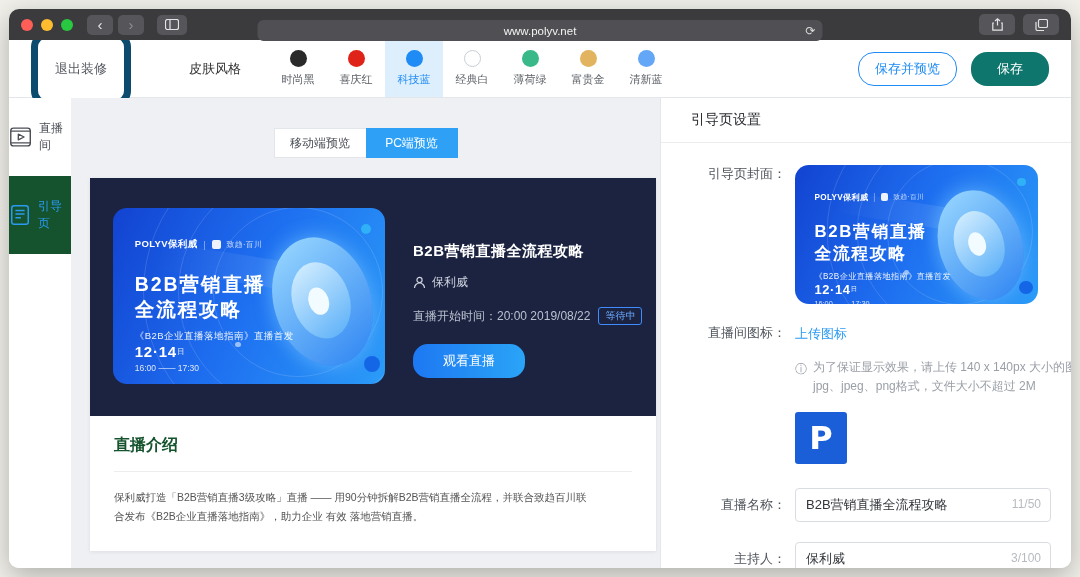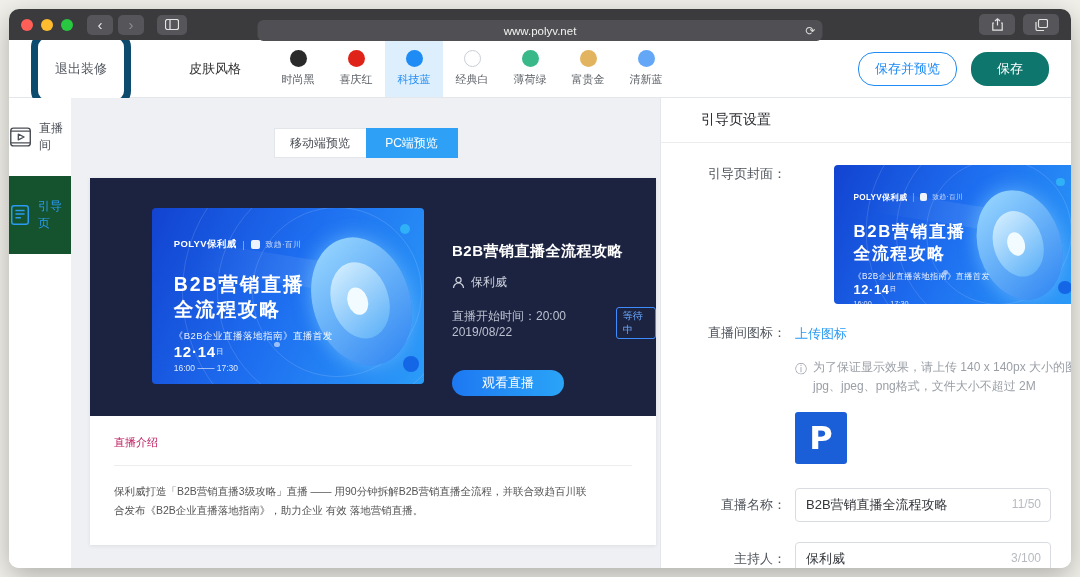--- a/index.html
+++ b/index.html
@@ -51,22 +51,22 @@
   .main { flex:1; overflow:hidden; }
   .tabs { display:flex; justify-content:center; margin-top:30px; }
   .tab { width:92px; height:30px; font-size:12px; display:flex; align-items:center; justify-content:center; cursor:pointer; }
   .tab.plain { background:#fff; color:#4a4e55; border:1px solid #e2e5e9; border-right:none; }
   .tab.active { background:#2ea1f6; color:#fff; border:1px solid #2ea1f6; }
 
   .page-card { width:566px; margin:20px 0 0 19px; box-shadow:0 1px 4px rgba(0,0,0,.08); }
   .hero { height:238px; background:#1c2340; display:flex; padding:30px 0 0 23px; }
 
   
-  .banner { position:relative; overflow:hidden; border-radius:4px; color:#fff; flex:none;
-            background:linear-gradient(115deg,#1243d0 0%,#1e6ef0 48%,#2b9cf8 100%);margin-left:39px; }
+  .banner { position:relative; overflow:hidden; border-radius:14px; color:#fff; flex:none;
+            background:linear-gradient(115deg,#1243d0 0%,#1e6ef0 48%,#2b9cf8 100%); }
   .banner-big { width:272px; height:176px; font-size:10px; }
   .banner-thumb { width:243px; height:139px; font-size:8.6px; }
   .ring { position:absolute; border:1px solid rgba(255,255,255,.14); border-radius:50%; left:68%; top:48%; transform:translate(-50%,-50%); }
   .r1{width:17em;height:17em}.r2{width:24em;height:24em}.r3{width:31em;height:31em}
   .beam { position:absolute; left:16%; top:26%; width:58%; height:16%;
           background:linear-gradient(90deg,rgba(255,255,255,0),rgba(255,255,255,.13)); transform:rotate(9deg); }
   .lens { position:absolute; width:11.5em; height:15.5em; left:56%; top:9%; transform:rotate(-18deg); }
   .lens span { position:absolute; border-radius:50%; }
   .lz1 { inset:-6%; background:radial-gradient(50% 50% at 50% 50%, rgba(130,215,255,.65), rgba(70,150,250,.18) 72%, rgba(0,0,0,0)); }
   .lz2 { inset:8%; background:linear-gradient(155deg,#9bd9ff,#2e84f2); box-shadow:0 0 18px rgba(120,200,255,.55); }
@@ -86,31 +86,31 @@
   .b-date { margin-top:auto; font-size:1.5em; font-weight:bold; letter-spacing:.05em; }
   .b-date .sfx { font-size:.5em; font-weight:normal; vertical-align:.35em; opacity:.9; }
   .b-time { font-size:.85em; opacity:.85; margin-top:.35em; }
 
   
   .hero-info { margin-left:28px; padding-top:34px; color:#fff; }
   .hi-title { font-size:15px; font-weight:bold; letter-spacing:.5px; }
   .hi-host { margin-top:13px; display:flex; align-items:center; gap:6px; font-size:12px; color:#cfd4df; }
   .hi-time { margin-top:16px; font-size:12px; color:#bac1cf; display:flex; align-items:center; gap:8px; }
   .badge { border:1px solid #3f8cff; color:#6aa9ff; font-size:10px; padding:1px 6px; border-radius:3px; }
-  .watch-btn { margin-top:31px; width:112px; height:26px; border:none; border-radius:15px; color:#fff; font-size:13px;
+  .watch-btn { margin-top:19px; width:112px; height:34px; border:none; border-radius:15px; color:#fff; font-size:13px;
                background:linear-gradient(90deg,#1d78f2,#2aa4f7); cursor:pointer; }
 
   .intro { background:#fff; padding:19px 24px 24px; }
-  .intro-title { font-size:11px; color:#be185d; font-weight:normal; }
+  .intro-title { font-size:16px; color:#14532d; font-weight:bold; }
   .intro hr { border:none; border-top:1px solid #ededed; margin:15px 0 16px; }
   .intro-body { font-size:10.5px; color:#555; line-height:1.85; width:92%; }
 
   
   .settings { width:411px; flex:none; background:#fff; border-left:1px solid #e3e6ea; display:flex; flex-direction:column; overflow:hidden; }
-  .settings-header { padding:13px 40px; font-size:14px; color:#2b2e33; border-bottom:1px solid #ececec; flex:none; }
+  .settings-header { padding:13px 30px; font-size:14px; color:#2b2e33; border-bottom:1px solid #ececec; flex:none; }
   .settings-body { padding:22px 20px 0 0; overflow:hidden; }
   .srow { display:flex; margin-bottom:20px;padding-left:32px; }
   .srow .slabel { width:102px; flex:none; text-align:right; font-size:13px; color:#4f545b; padding-top:8px; padding-right:9px; }
   .srow .slabel.tight { padding-top:0; }
   .cover-thumb { cursor:pointer; }
   .upload-link { font-size:13px; color:#2b9af3; cursor:pointer; }
   .hint { margin-top:15px; display:flex; gap:6px; font-size:12px; color:#9a9fa6; line-height:1.6; width:352px; }
   .hint .i-ico { flex:none; margin-top:2px; color:#9a9fa6; font-size:12px; }
   .plogo { margin-top:16px; width:52px; height:52px; background:#1a5fd7; border-radius:3px; color:#fff;
            font-weight:bold; font-size:32px; display:flex; align-items:center; justify-content:center; cursor:pointer;

